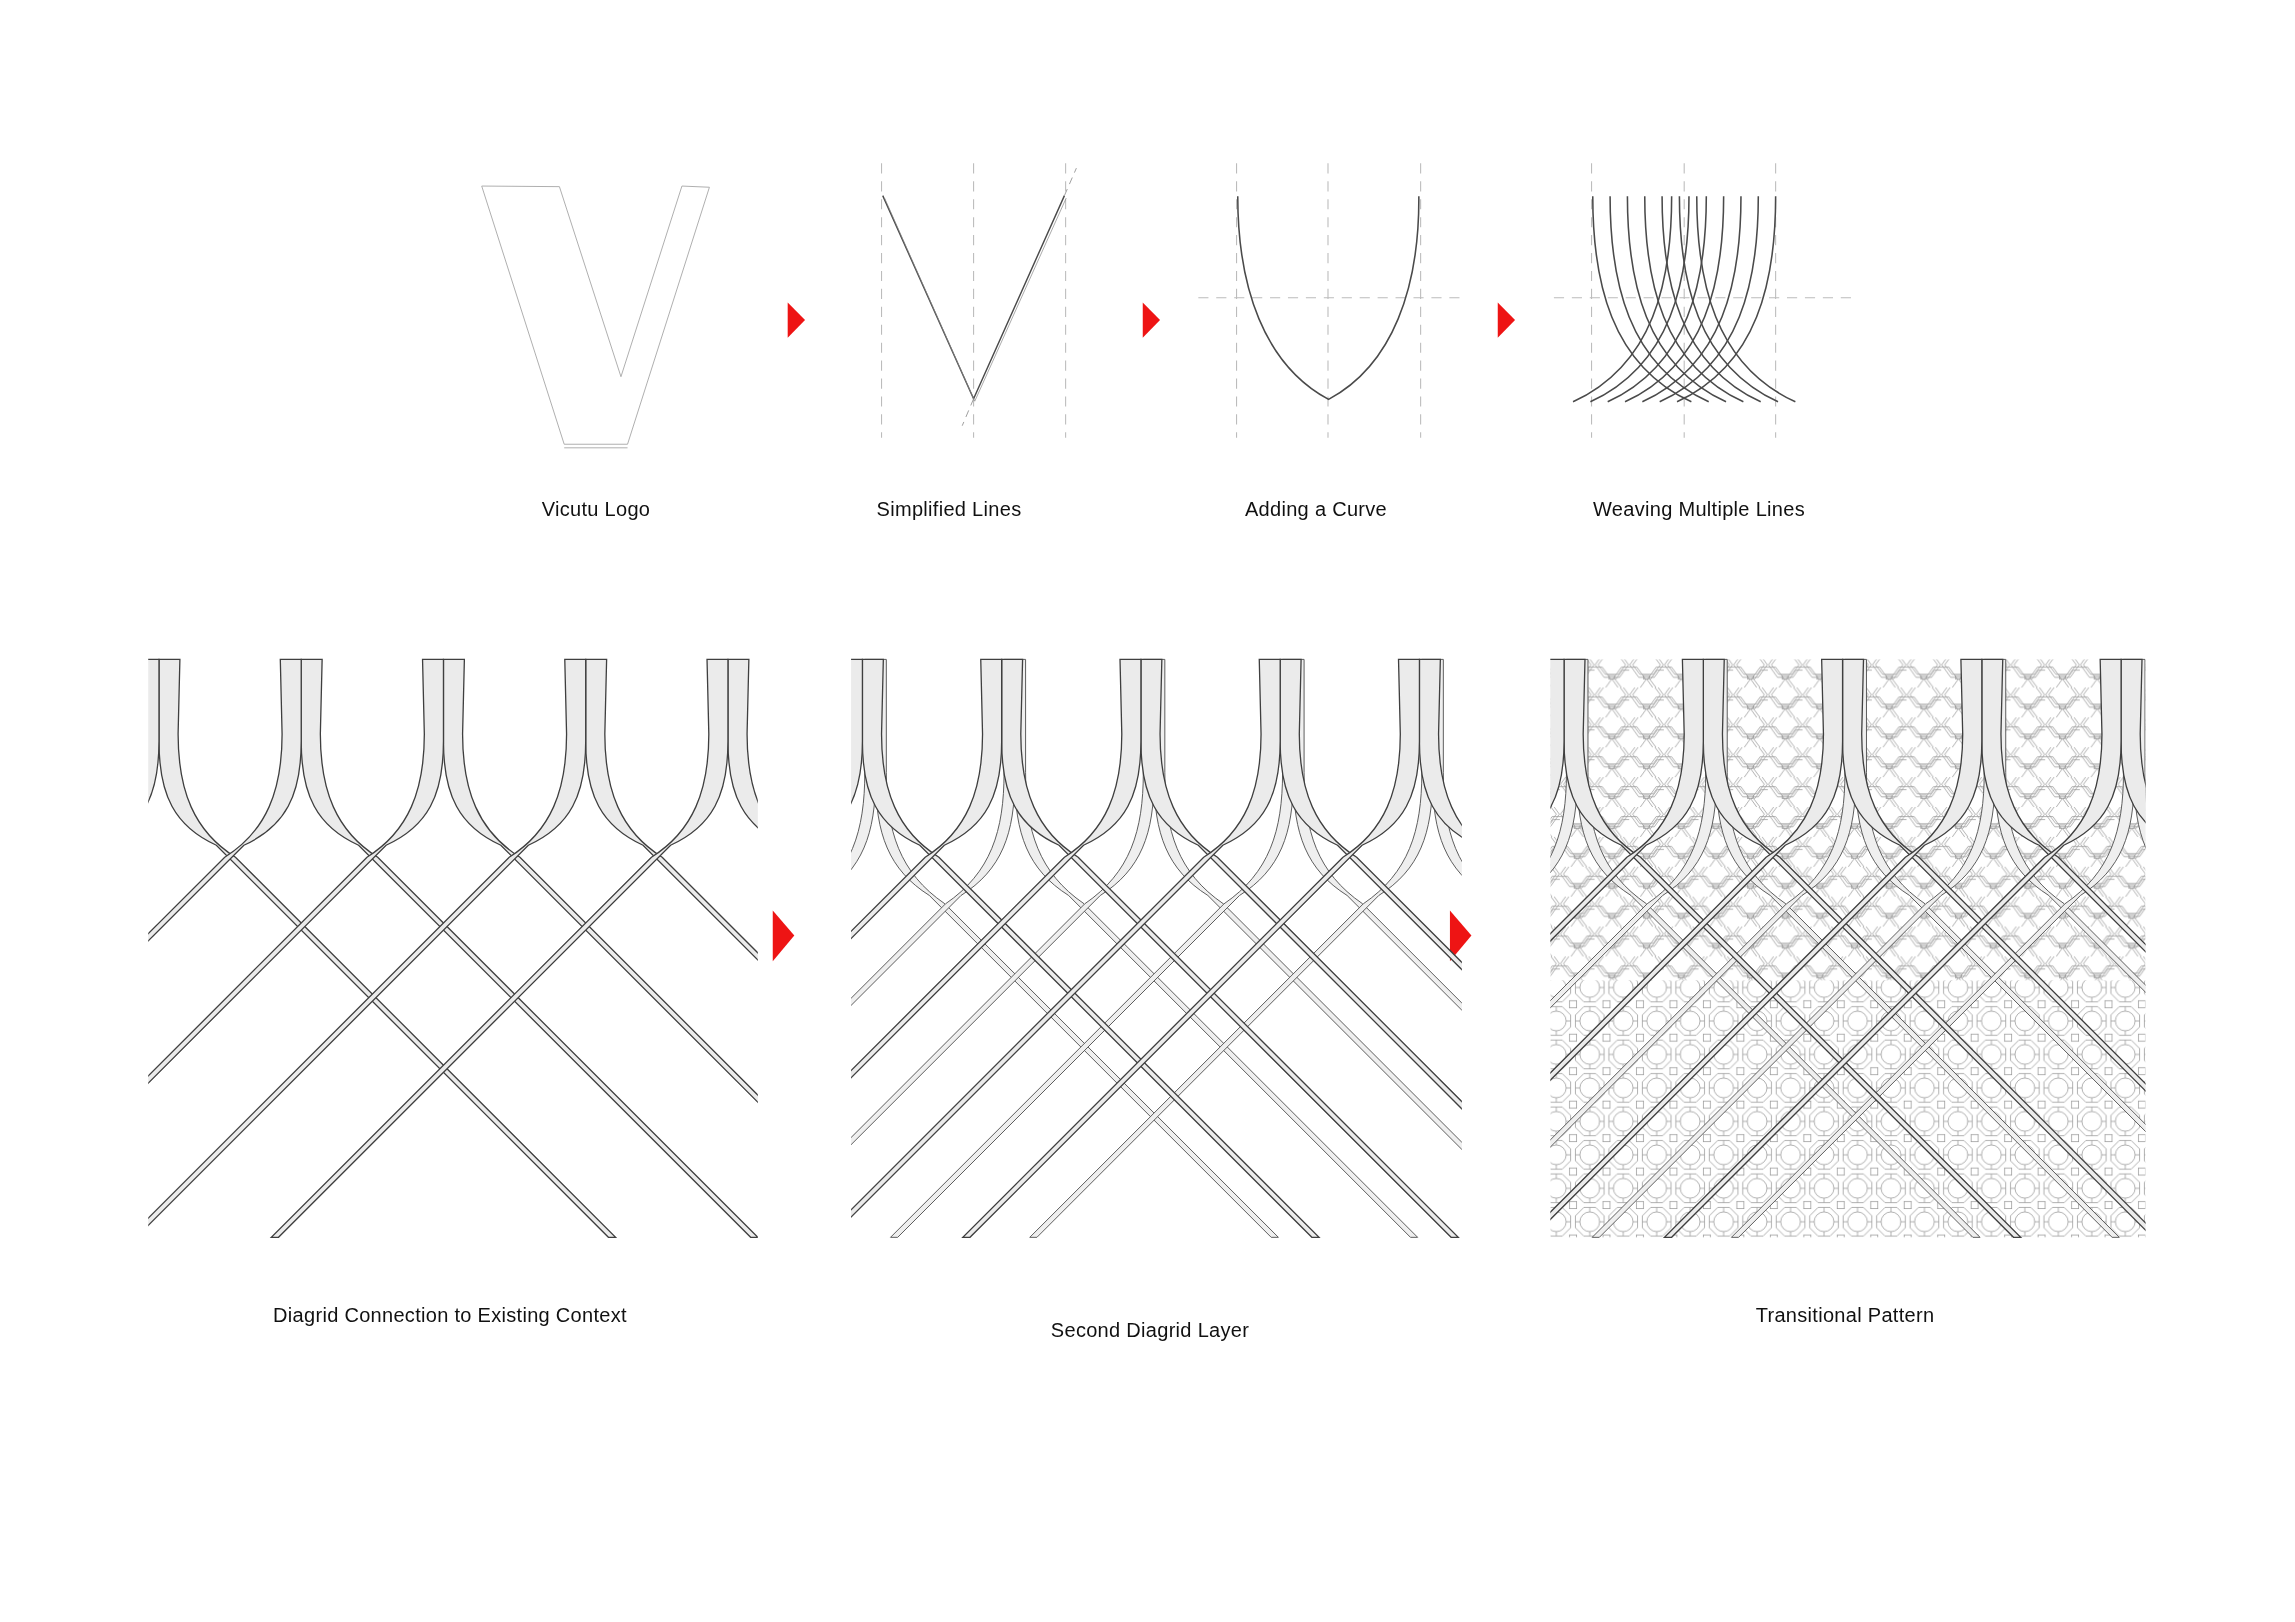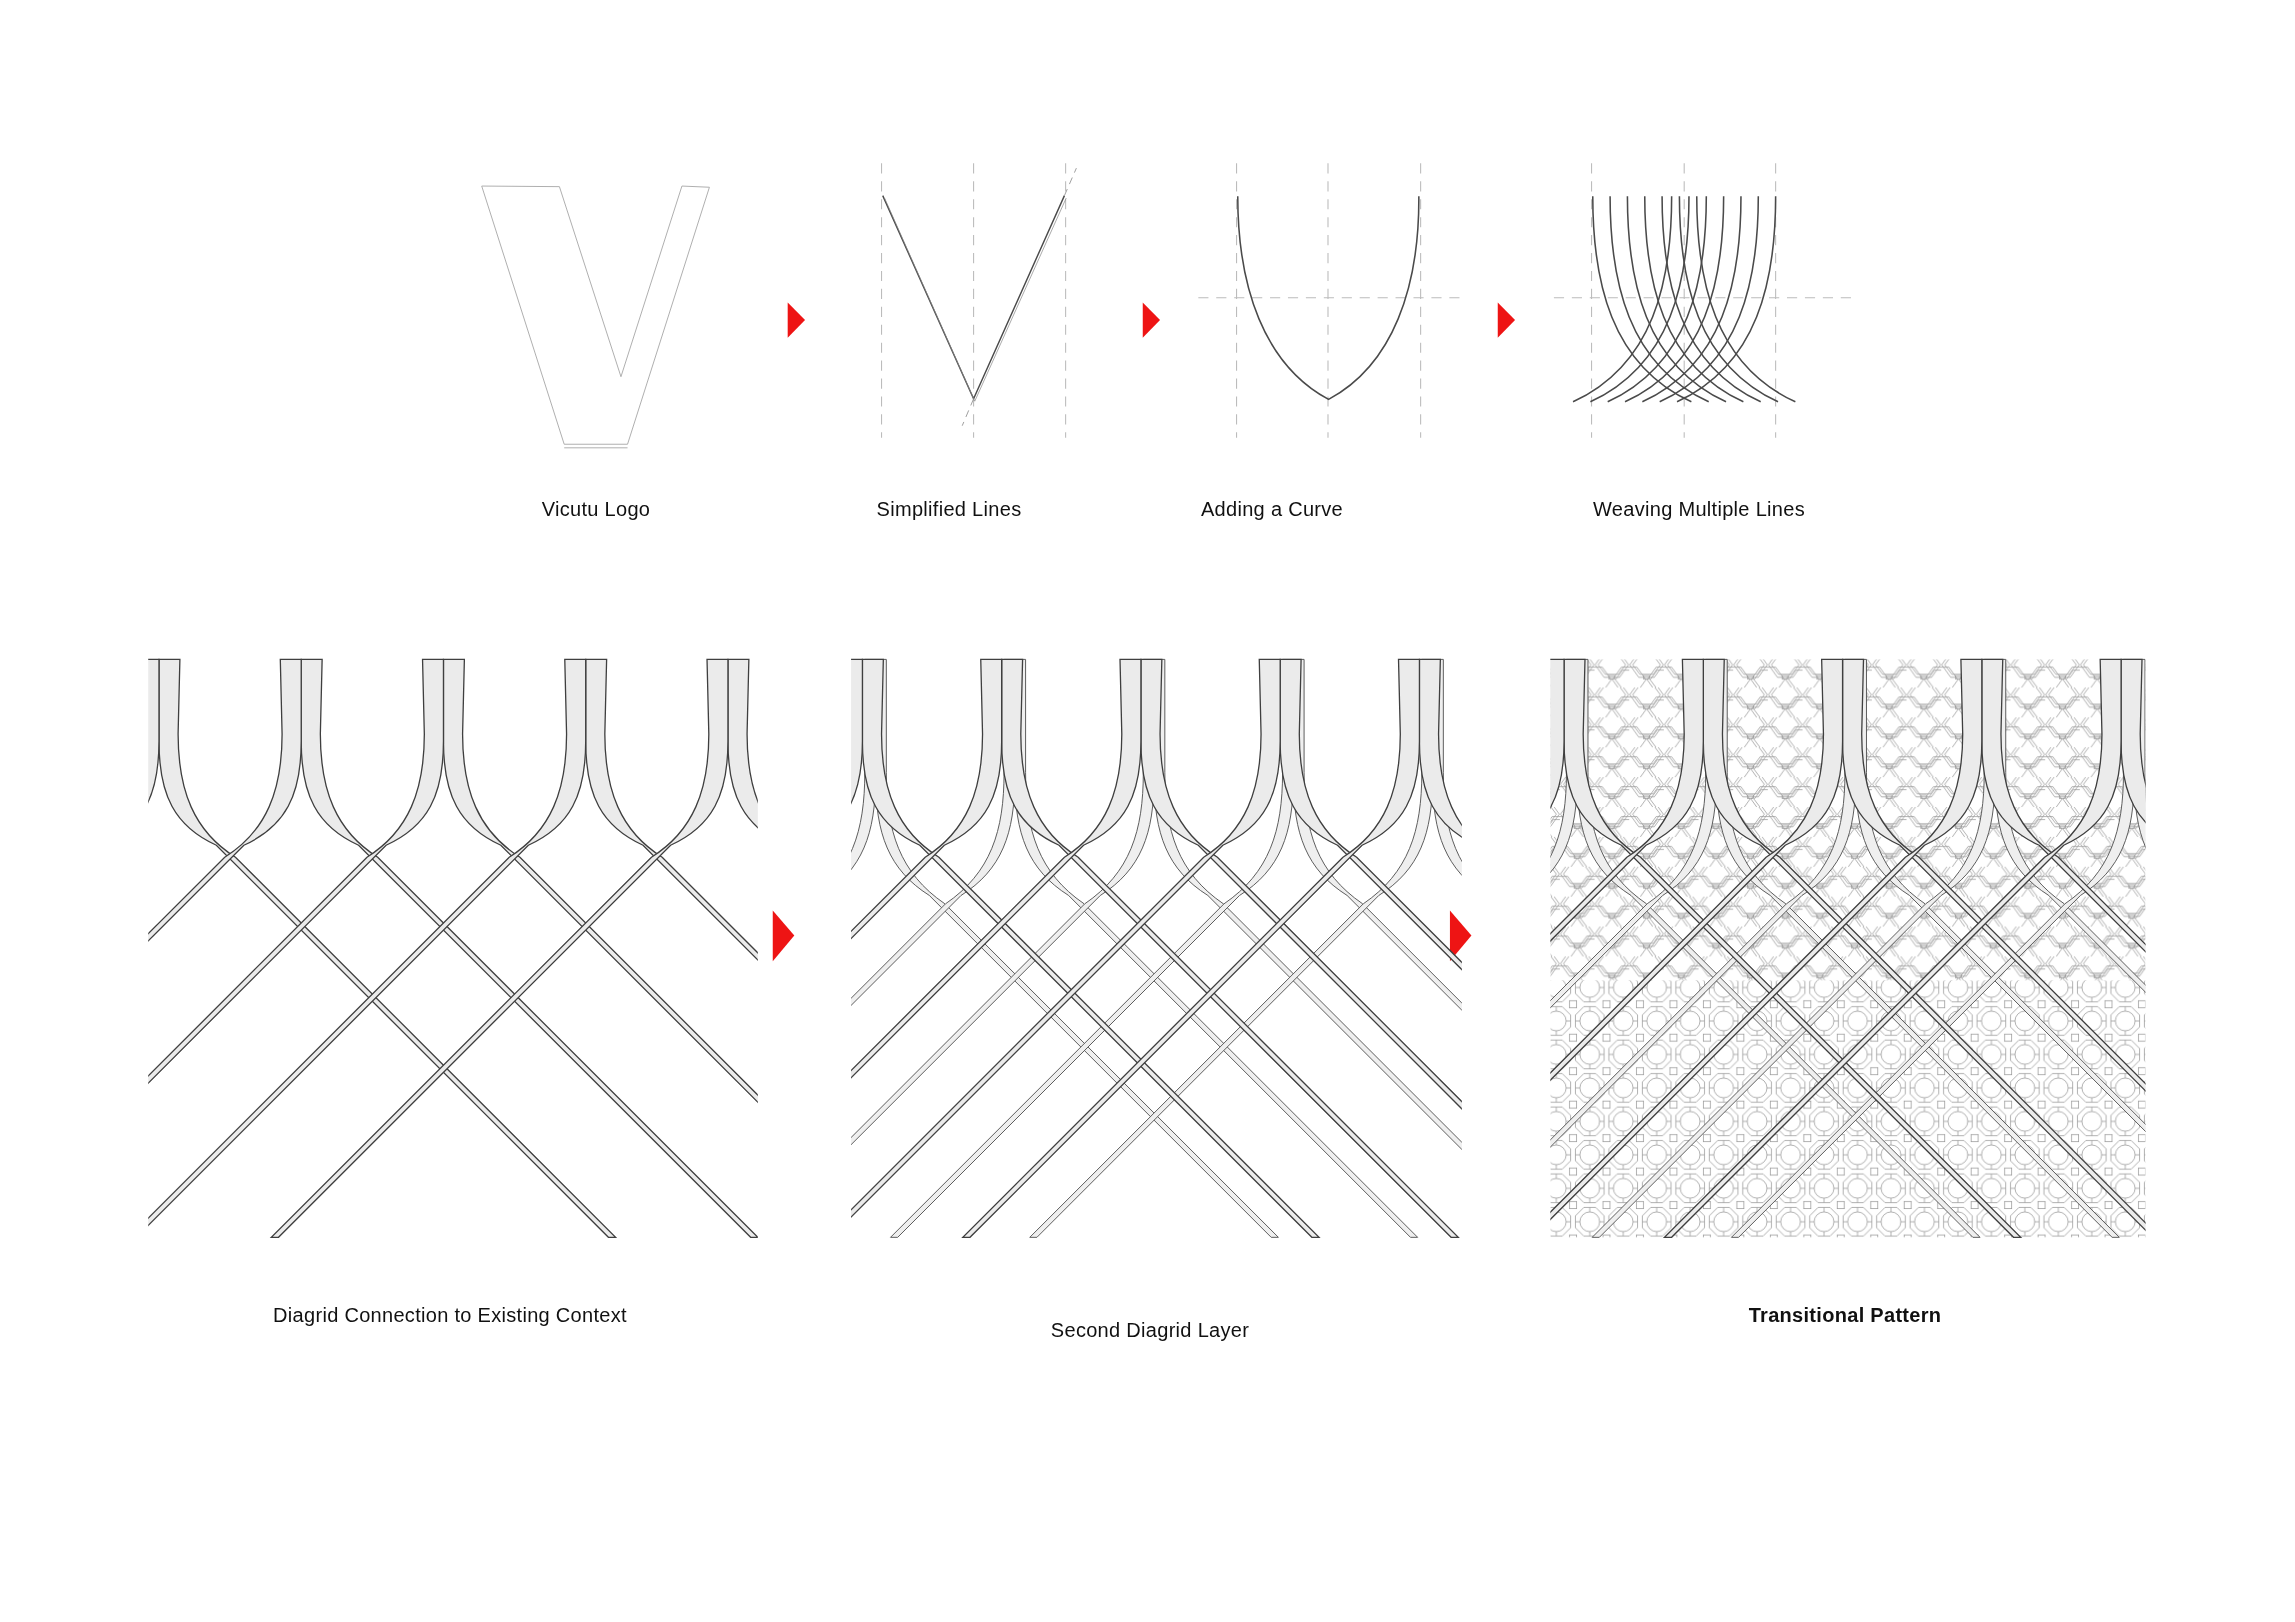--- a/index.html
+++ b/index.html
@@ -180,19 +180,19 @@
       <path class="band-main" d="M2617,1103 L2617,1240 C2617,1330 2591,1382 2521,1414 L1865,2070 L1853,2070 L2489,1434 C2559,1390 2585,1322 2585,1228 L2582,1103 Z"></path>
       <path class="band-main" d="M2850,1103 L2850,1240 C2850,1330 2824,1382 2754,1414 L2098,2070 L2086,2070 L2722,1434 C2792,1390 2818,1322 2818,1228 L2815,1103 Z"></path>
       <path class="band-main" d="M3083,1103 L3083,1240 C3083,1330 3057,1382 2987,1414 L2331,2070 L2319,2070 L2955,1434 C3025,1390 3051,1322 3051,1228 L3048,1103 Z"></path>
       <path class="band-main" d="M3316,1103 L3316,1240 C3316,1330 3290,1382 3220,1414 L2564,2070 L2552,2070 L3188,1434 C3258,1390 3284,1322 3284,1228 L3281,1103 Z"></path>
       <path class="band-main" d="M3549,1103 L3549,1240 C3549,1330 3523,1382 3453,1414 L2797,2070 L2785,2070 L3421,1434 C3491,1390 3517,1322 3517,1228 L3514,1103 Z"></path>
     </g>
 </svg>
 
 <div class="label" style="left:596px;top:498px;">Vicutu Logo</div>
 <div class="label" style="left:949px;top:498px;">Simplified Lines</div>
-<div class="label" style="left:1272px;top:498px;">Adding a Curve</div>
+<div class="label" style="left:1316px;top:498px;">Adding a Curve</div>
 <div class="label" style="left:1699px;top:498px;">Weaving Multiple Lines</div>
 
 <div class="label" style="left:450px;top:1304px;">Diagrid Connection to Existing Context</div>
 <div class="label" style="left:1150px;top:1304px;margin-top:15px;">Second Diagrid Layer</div>
-<div class="label" style="left:1845px;top:1304px;font-weight:bold;">Transitional Pattern</div>
+<div class="label" style="left:1845px;top:1304px;">Transitional Pattern</div>
 
 
 </body></html>

